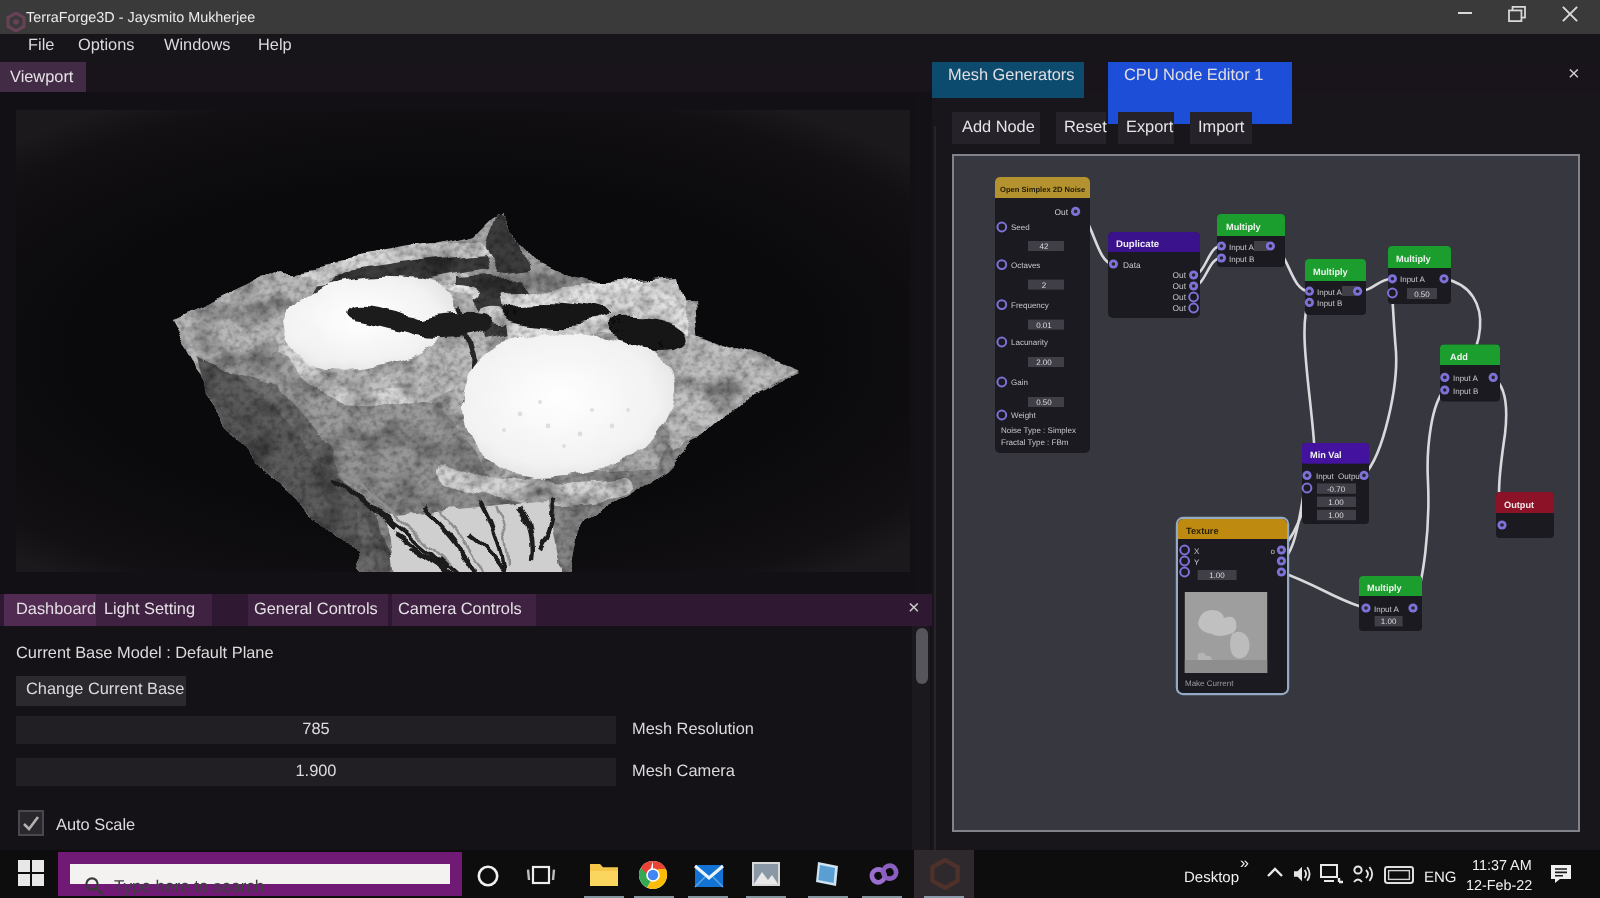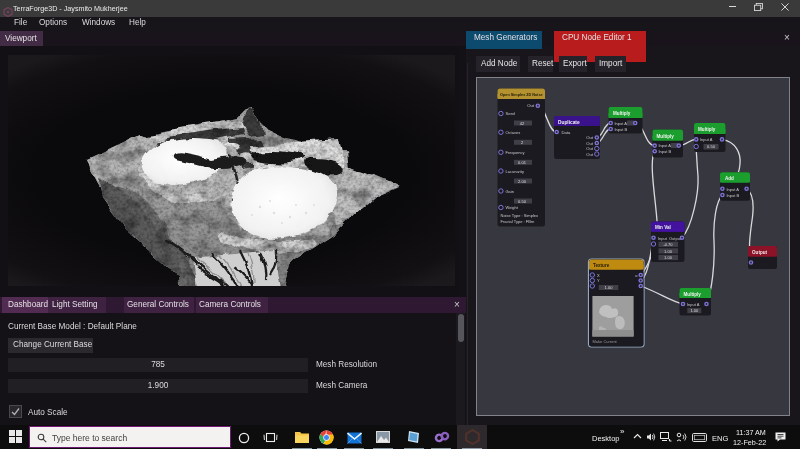--- a/index.html
+++ b/index.html
@@ -180,21 +180,21 @@
 
     <div class="abs" style="left:456px;top:0;width:9px;height:112px;background:#1b191d;">
       <div class="abs" style="left:2px;top:1px;width:6px;height:28px;background:#55555b;border-radius:3px;"></div>
     </div>
   </div>
 
   <div class="abs" style="left:466px;top:31px;width:334px;height:394px;background:#18151b;">
 
     <div class="abs" style="left:0;top:0;width:334px;height:15px;background:#19141c;color:#e2dee2;font-size:8.2px;">
       <div class="abs" style="left:0;top:0;width:76px;height:15px;background:#0c4a6e;padding:2px 0 16px 8px;">Mesh Generators</div>
-      <div class="abs" style="left:88px;top:0;width:92px;height:31px;background:#b91c1c;padding:2px 0 0 8px;">CPU Node Editor 1</div>
+      <div class="abs" style="left:88px;top:0;width:92px;height:31px;background:#1d4ed8;padding:2px 0 0 8px;">CPU Node Editor 1</div>
       <div class="abs" style="left:318px;top:1px;color:#cccccc;font-size:10px;">×</div>
     </div>
 
     <div class="abs" style="top:25px;left:0;width:334px;height:18px;color:#e6e4e6;font-size:8.2px;">
       <div class="abs" style="left:10px;top:0;width:44px;height:16px;background:#252229;padding:3px 0 0 5px;">Add Node</div>
       <div class="abs" style="left:62px;top:0;width:25px;height:16px;background:#252229;padding:3px 0 0 4px;">Reset</div>
       <div class="abs" style="left:93px;top:0;width:28px;height:16px;background:#252229;padding:3px 0 0 4px;">Export</div>
       <div class="abs" style="left:129px;top:0;width:31px;height:16px;background:#252229;padding:3px 0 0 4px;">Import</div>
     </div>
 
@@ -413,21 +413,21 @@
 
   <div class="abs" style="left:0;top:425px;width:800px;height:24px;background:#0d0d0d;" id="taskbar">
 
     <svg class="abs" style="left:9px;top:5px;" width="13" height="13" viewBox="0 0 13 13">
       <rect x="0" y="0" width="6" height="6" fill="#e8e8e8"></rect>
         <rect x="7" y="0" width="6" height="6" fill="#e8e8e8"></rect>
       <rect x="0" y="7" width="6" height="6" fill="#e8e8e8"></rect>
         <rect x="7" y="7" width="6" height="6" fill="#e8e8e8"></rect>
     </svg>
 
-    <div class="abs" style="left:29px;top:1px;width:202px;height:22px;background:#f3f2f1;border:1px solid #701a75;">
+    <div class="abs" style="left:29px;top:1px;width:202px;height:22px;background:#f3f2f1;border:6px solid #701a75;">
       <svg class="abs" style="left:7px;top:6px;" width="10" height="10" viewBox="0 0 10 10">
         <circle cx="4" cy="4" r="2.8" fill="none" stroke="#3a3a3a" stroke-width="1.1"></circle>
         <line x1="6.2" y1="6.2" x2="9.2" y2="9.2" stroke="#3a3a3a" stroke-width="1.1"></line>
       </svg>
       <div class="abs" style="left:22px;top:6px;color:#414141;font-size:8.5px;">Type here to search</div>
     </div>
 
     <svg class="abs" style="left:238px;top:7px;" width="12" height="12" viewBox="0 0 12 12">
       <circle cx="6" cy="6" r="4.6" fill="none" stroke="#f0f0f0" stroke-width="1.3"></circle>
     </svg>

